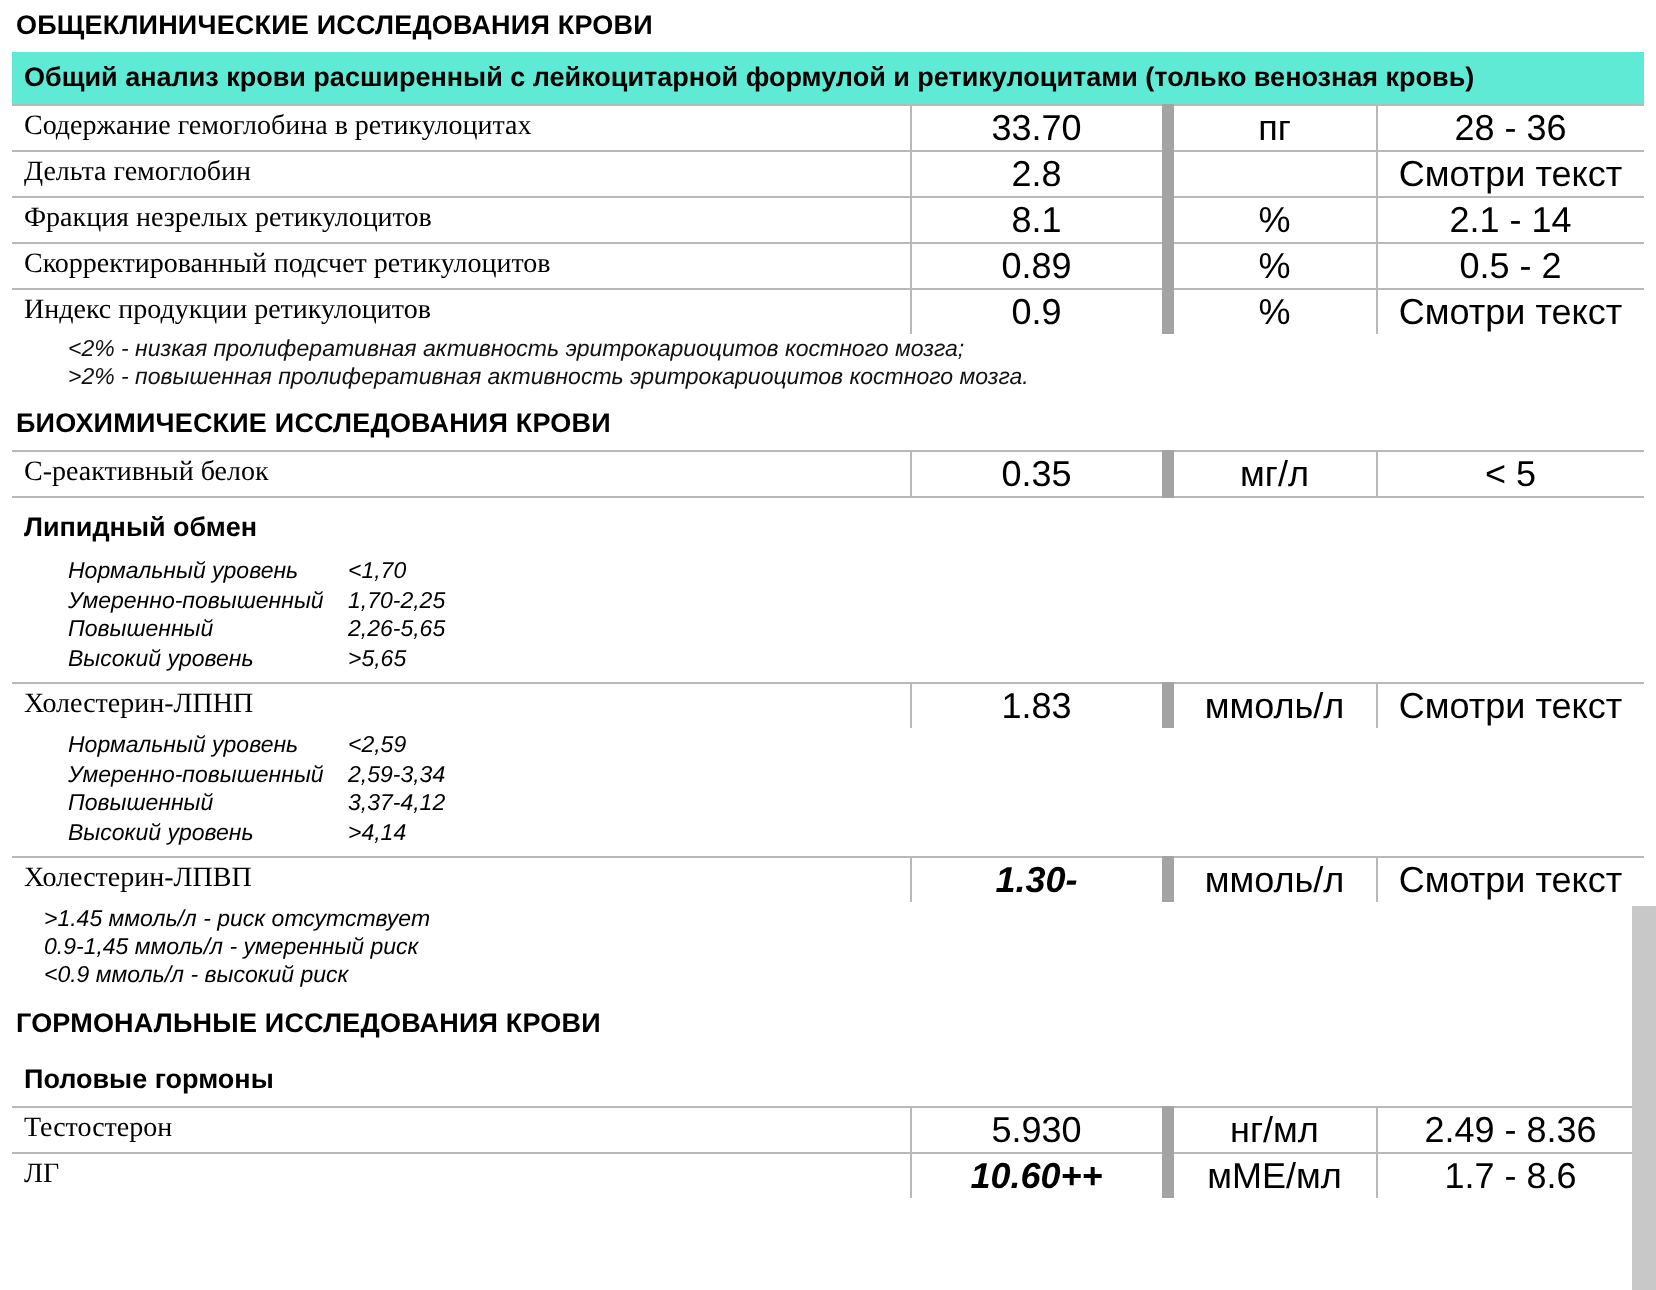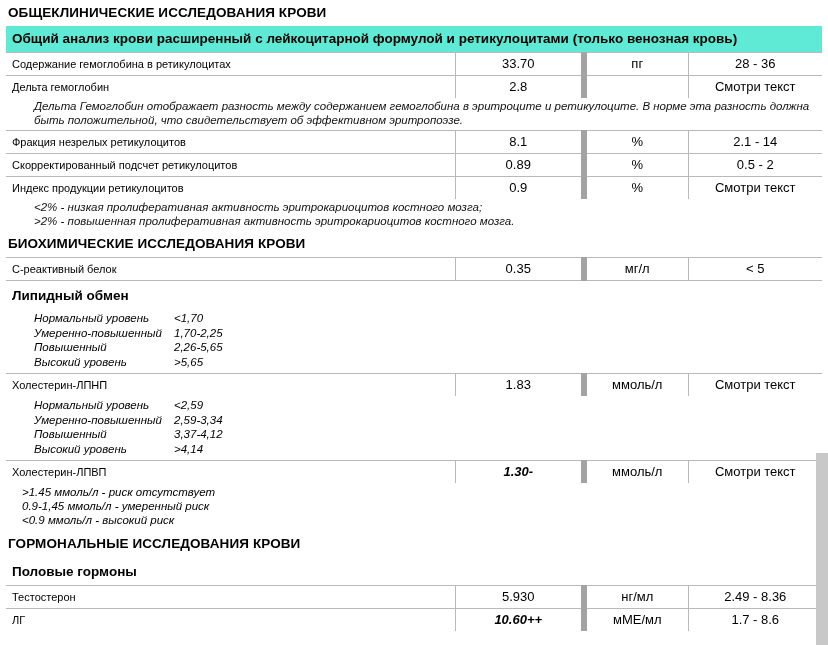--- a/index.html
+++ b/index.html
@@ -33,27 +33,28 @@
 
   td {
     padding: 0;
     vertical-align: middle;
   }
   .rowline td {
     border-top: 1px solid #b9b9b9;
   }
   .row-cell {
     padding: 3px 4px 3px 6px;
-    font-size: 11px;
+    font-size: 14px;
     line-height: 16px;
+    font-family: Liberation Serif, serif;
   }
   .val, .unit, .ref {
     text-align: center;
     padding: 3px 2px;
-    font-size: 13px;
+    font-size: 18px;
     line-height: 16px;
   }
   .val {
     border-left: 1px solid #b9b9b9;
   }
   .unit {
     border-left: 6px solid #a3a3a3;
   }
   .ref {
     border-left: 1px solid #b9b9b9;
@@ -144,23 +145,20 @@
         <td class="val">33.70</td>
         <td class="unit">пг</td>
         <td class="ref">28 - 36</td>
       </tr>
       <tr class="rowline">
         <td class="row-cell">Дельта гемоглобин</td>
         <td class="val">2.8</td>
         <td class="unit"></td>
         <td class="ref">Смотри текст</td>
       </tr>
-      <tr>
-        <td colspan="4" class="note">Дельта Гемоглобин отображает разность между содержанием гемоглобина в эритроците и ретикулоците. В норме эта разность должна быть положительной, что свидетельствует об эффективном эритропоэзе.</td>
-      </tr>
       <tr class="rowline">
         <td class="row-cell">Фракция незрелых ретикулоцитов</td>
         <td class="val">8.1</td>
         <td class="unit">%</td>
         <td class="ref">2.1 - 14</td>
       </tr>
       <tr class="rowline">
         <td class="row-cell">Скорректированный подсчет ретикулоцитов</td>
         <td class="val">0.89</td>
         <td class="unit">%</td>

